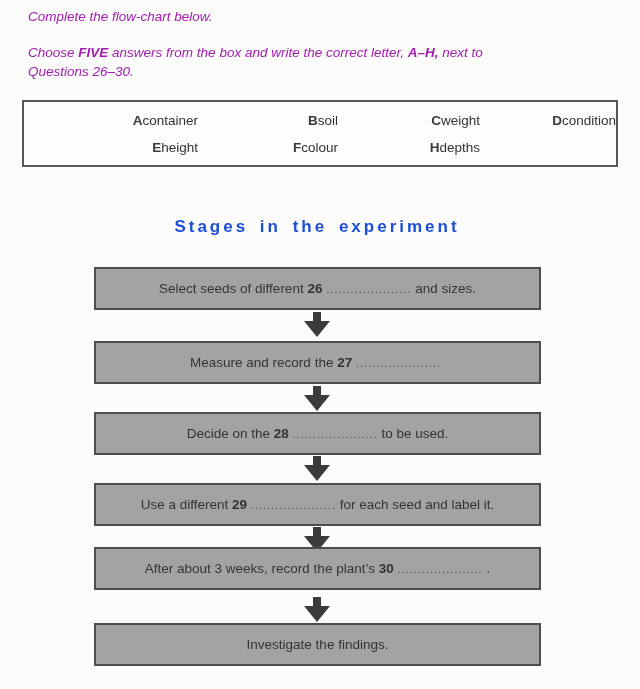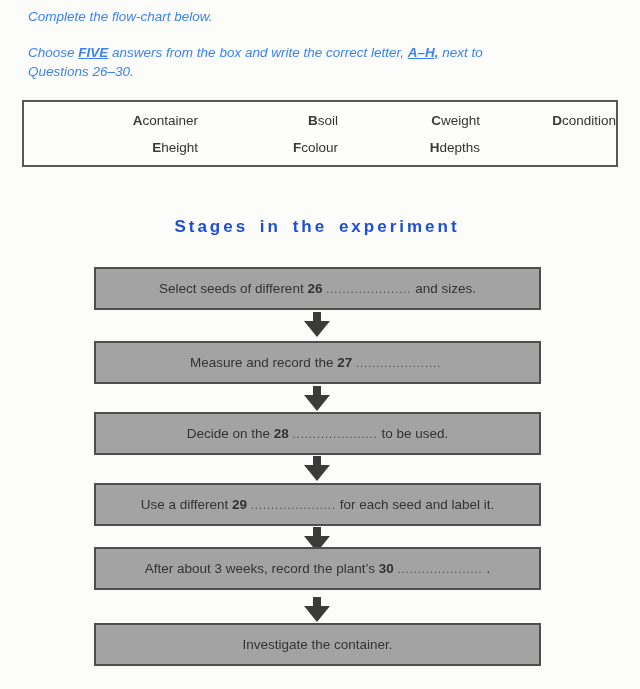--- a/index.html
+++ b/index.html
@@ -11,25 +11,25 @@
     color: #2f2f2f;
     overflow: hidden;
   }
 
   
   .intro {
     position: absolute;
     left: 28px;
     font-style: italic;
     font-size: 13.5px;
-    color: #3b82f6;
+    color: #a21caf;
   }
   .intro-1 { top: 9px; }
   .intro-2 { top: 43px; width: 560px; line-height: 19px; }
-  .intro b { font-weight: bold; text-decoration: underline; }
+  .intro b { font-weight: bold; }
 
   
   .answer-box {
     position: absolute;
     left: 22px;
     top: 100px;
     width: 596px;
     height: 67px;
     border: 2px solid #585858;
     background: #fdfdfc;
@@ -180,16 +180,16 @@
 
   <div class="flow-box box-5">
     <span>After about 3 weeks, record the plant’s</span>&nbsp;<b>30</b>&nbsp;<span class="dots">.....................</span>&nbsp;<span>.</span>
   </div>
 
   <svg class="arrow arr-5" viewBox="0 0 30 26" xmlns="http://www.w3.org/2000/svg">
       <path d="M11 0 H19 V9 H28 L15 25 L2 9 H11 Z" fill="#3b3b3b"></path>
     </svg>
 
   <div class="flow-box box-6">
-    <span>Investigate the container.</span>
+    <span>Investigate the findings.</span>
   </div>
 
 </div>
 
 </body></html>

